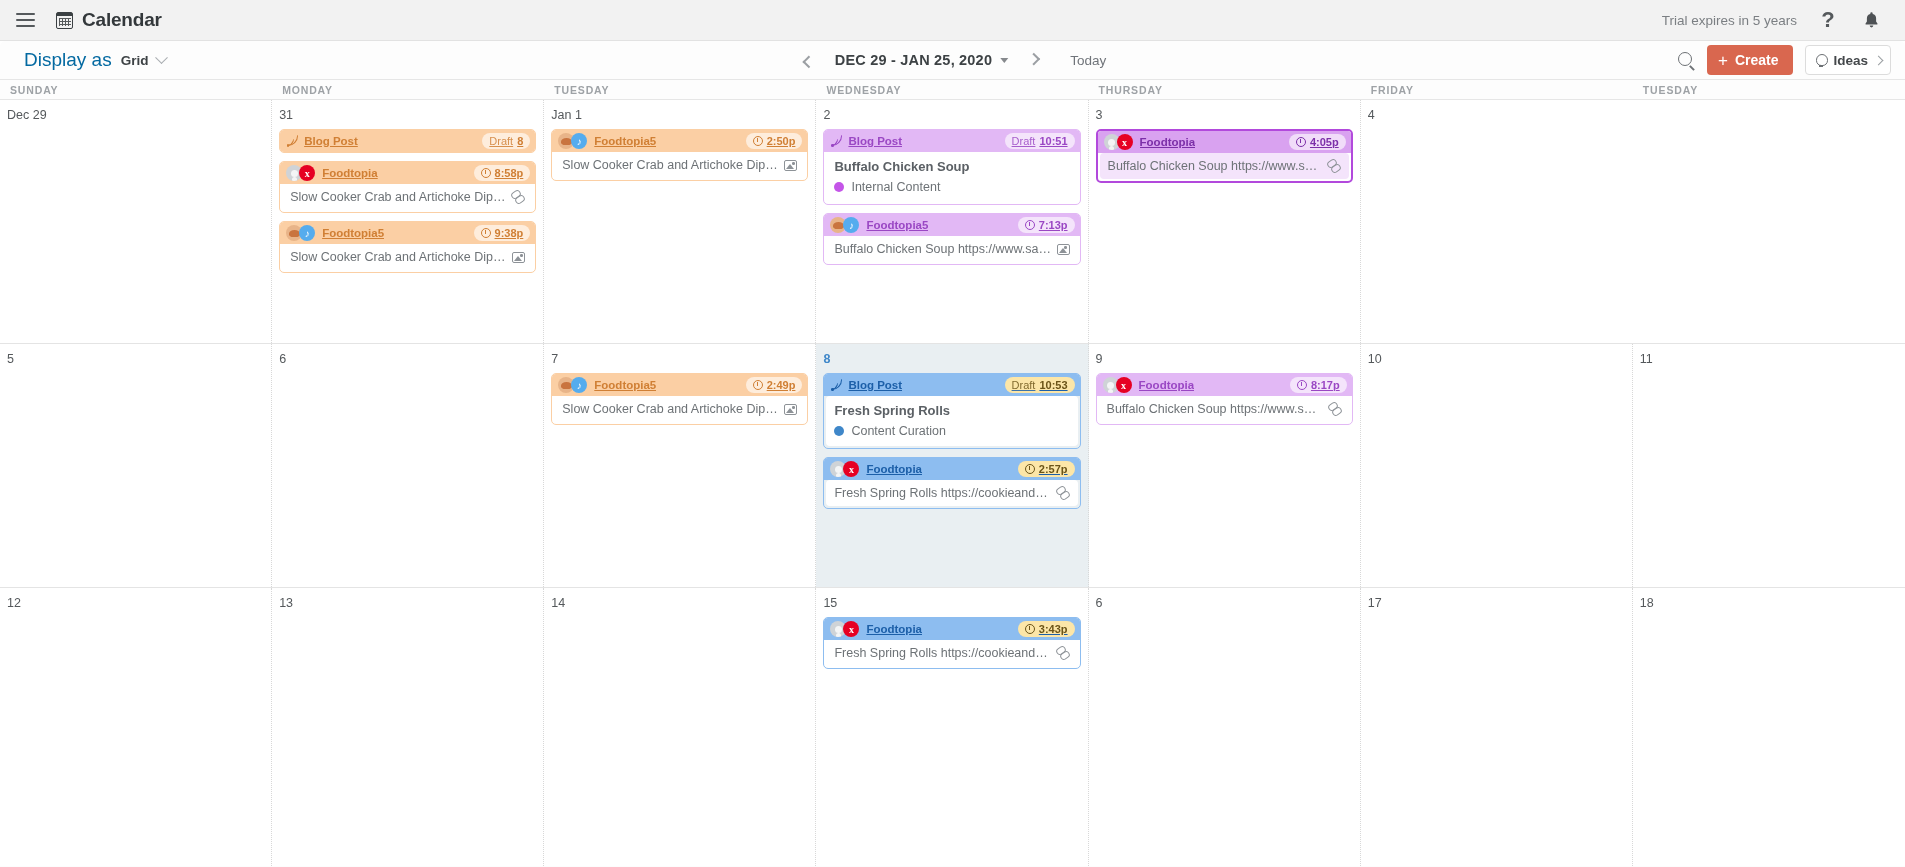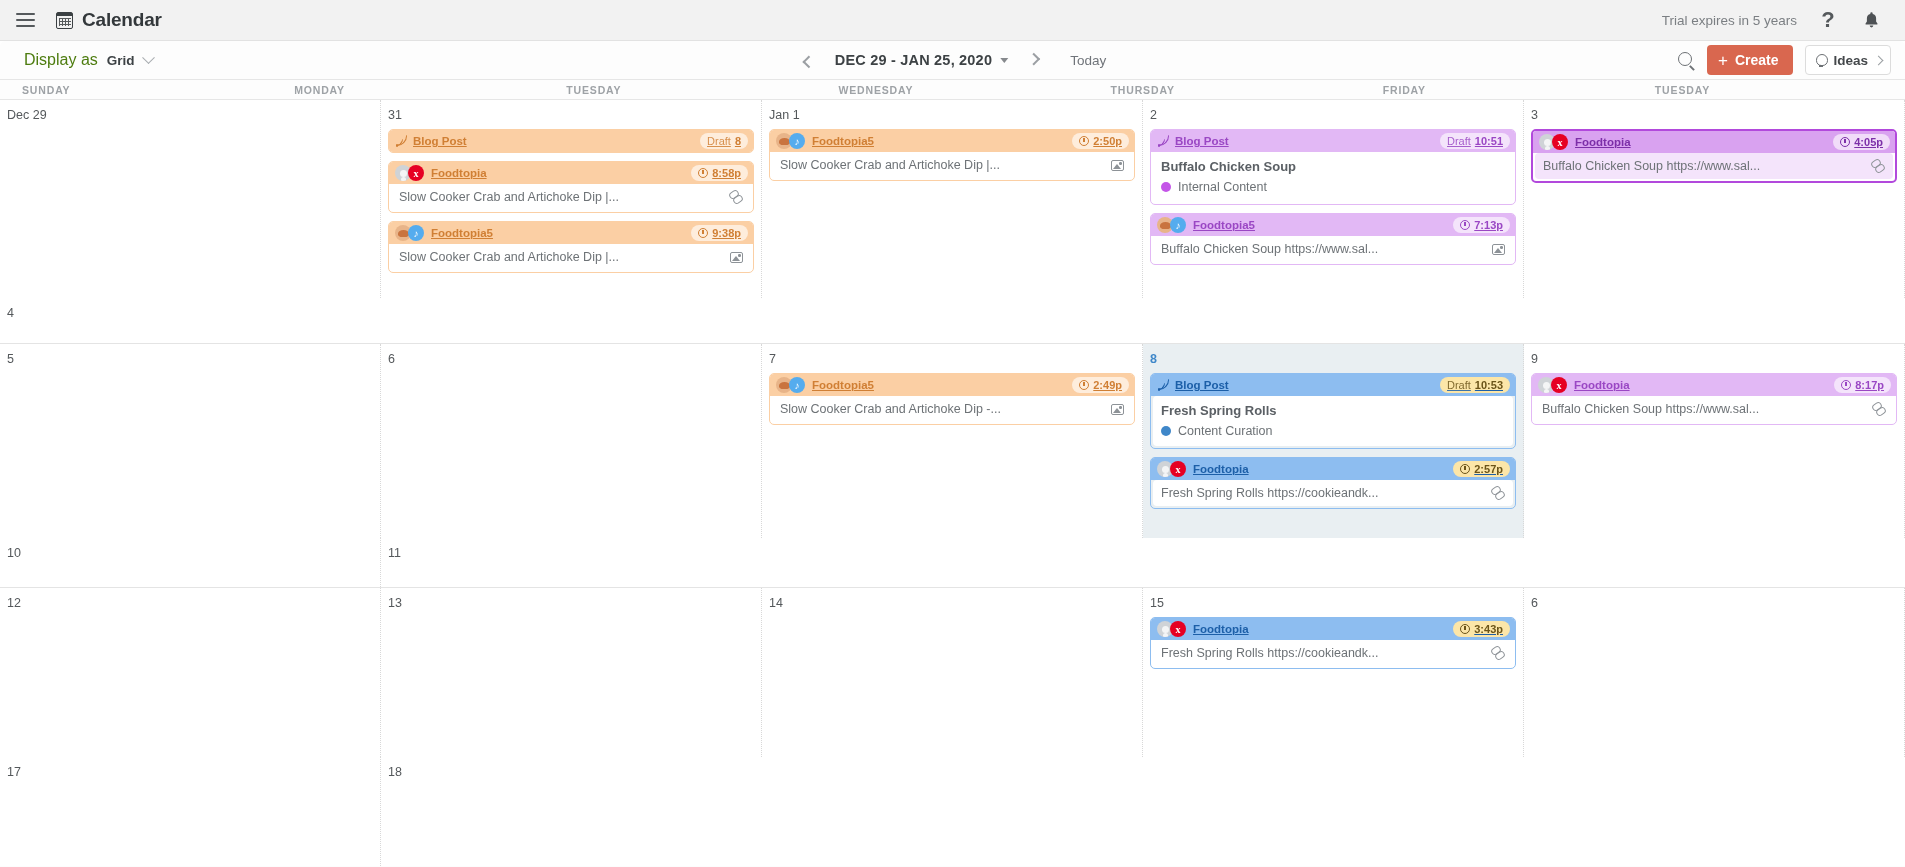--- a/index.html
+++ b/index.html
@@ -78,21 +78,21 @@
     border-top-left-radius: 6px; border-top-right-radius: 6px;
     height: 826px;
   }
   .toolbar {
     height: 38px;
     display: flex; align-items: center;
     padding: 0 14px 0 24px;
     position: relative;
   }
   .display-as { display: flex; align-items: center; gap: 9px; }
-  .display-label { font-size: 16px; color: #4d7c0f; }
+  .display-label { font-size: 19px; color: #0369a1; }
   .display-value { font-size: 13.5px; font-weight: bold; color: #3d4245; }
   .chev-down {
     width: 9px; height: 9px;
     border-right: 1.7px solid #a9adb1;
     border-bottom: 1.7px solid #a9adb1;
     transform: rotate(45deg) translate(-2px,-2px);
   }
   .date-nav {
     position: absolute; left: 50%; transform: translateX(-50%);
     display: flex; align-items: center; gap: 16px;
@@ -178,27 +178,27 @@
     display: grid;
     grid-template-columns: repeat(7, 1fr);
     border-top: 1px solid #e6e6e6;
     border-bottom: 1px solid #e6e6e6;
     height: 21px;
     background: #fdfdfd;
   }
   .weekday {
     font-size: 10.5px; font-weight: bold; color: #9ea2a6;
     letter-spacing: .85px;
-    padding-left: 22px;
+    padding-left: 10px;
     display: flex; align-items: center;
   }
   .weeks { background: #fff; }
   .week-row {
     display: grid;
-    grid-template-columns: repeat(5, 1fr);
+    grid-template-columns: repeat(7, 1fr);
     border-bottom: 1px solid #e4e4e4;
     height: 244px;
   }
   .week-row.r3 { height: 278px; border-bottom: none; }
   .daycell {
     border-right: 1px dotted #d8d8d8;
     padding: 8px 7px 0 7px;
     overflow: hidden;
     position: relative;
   }

